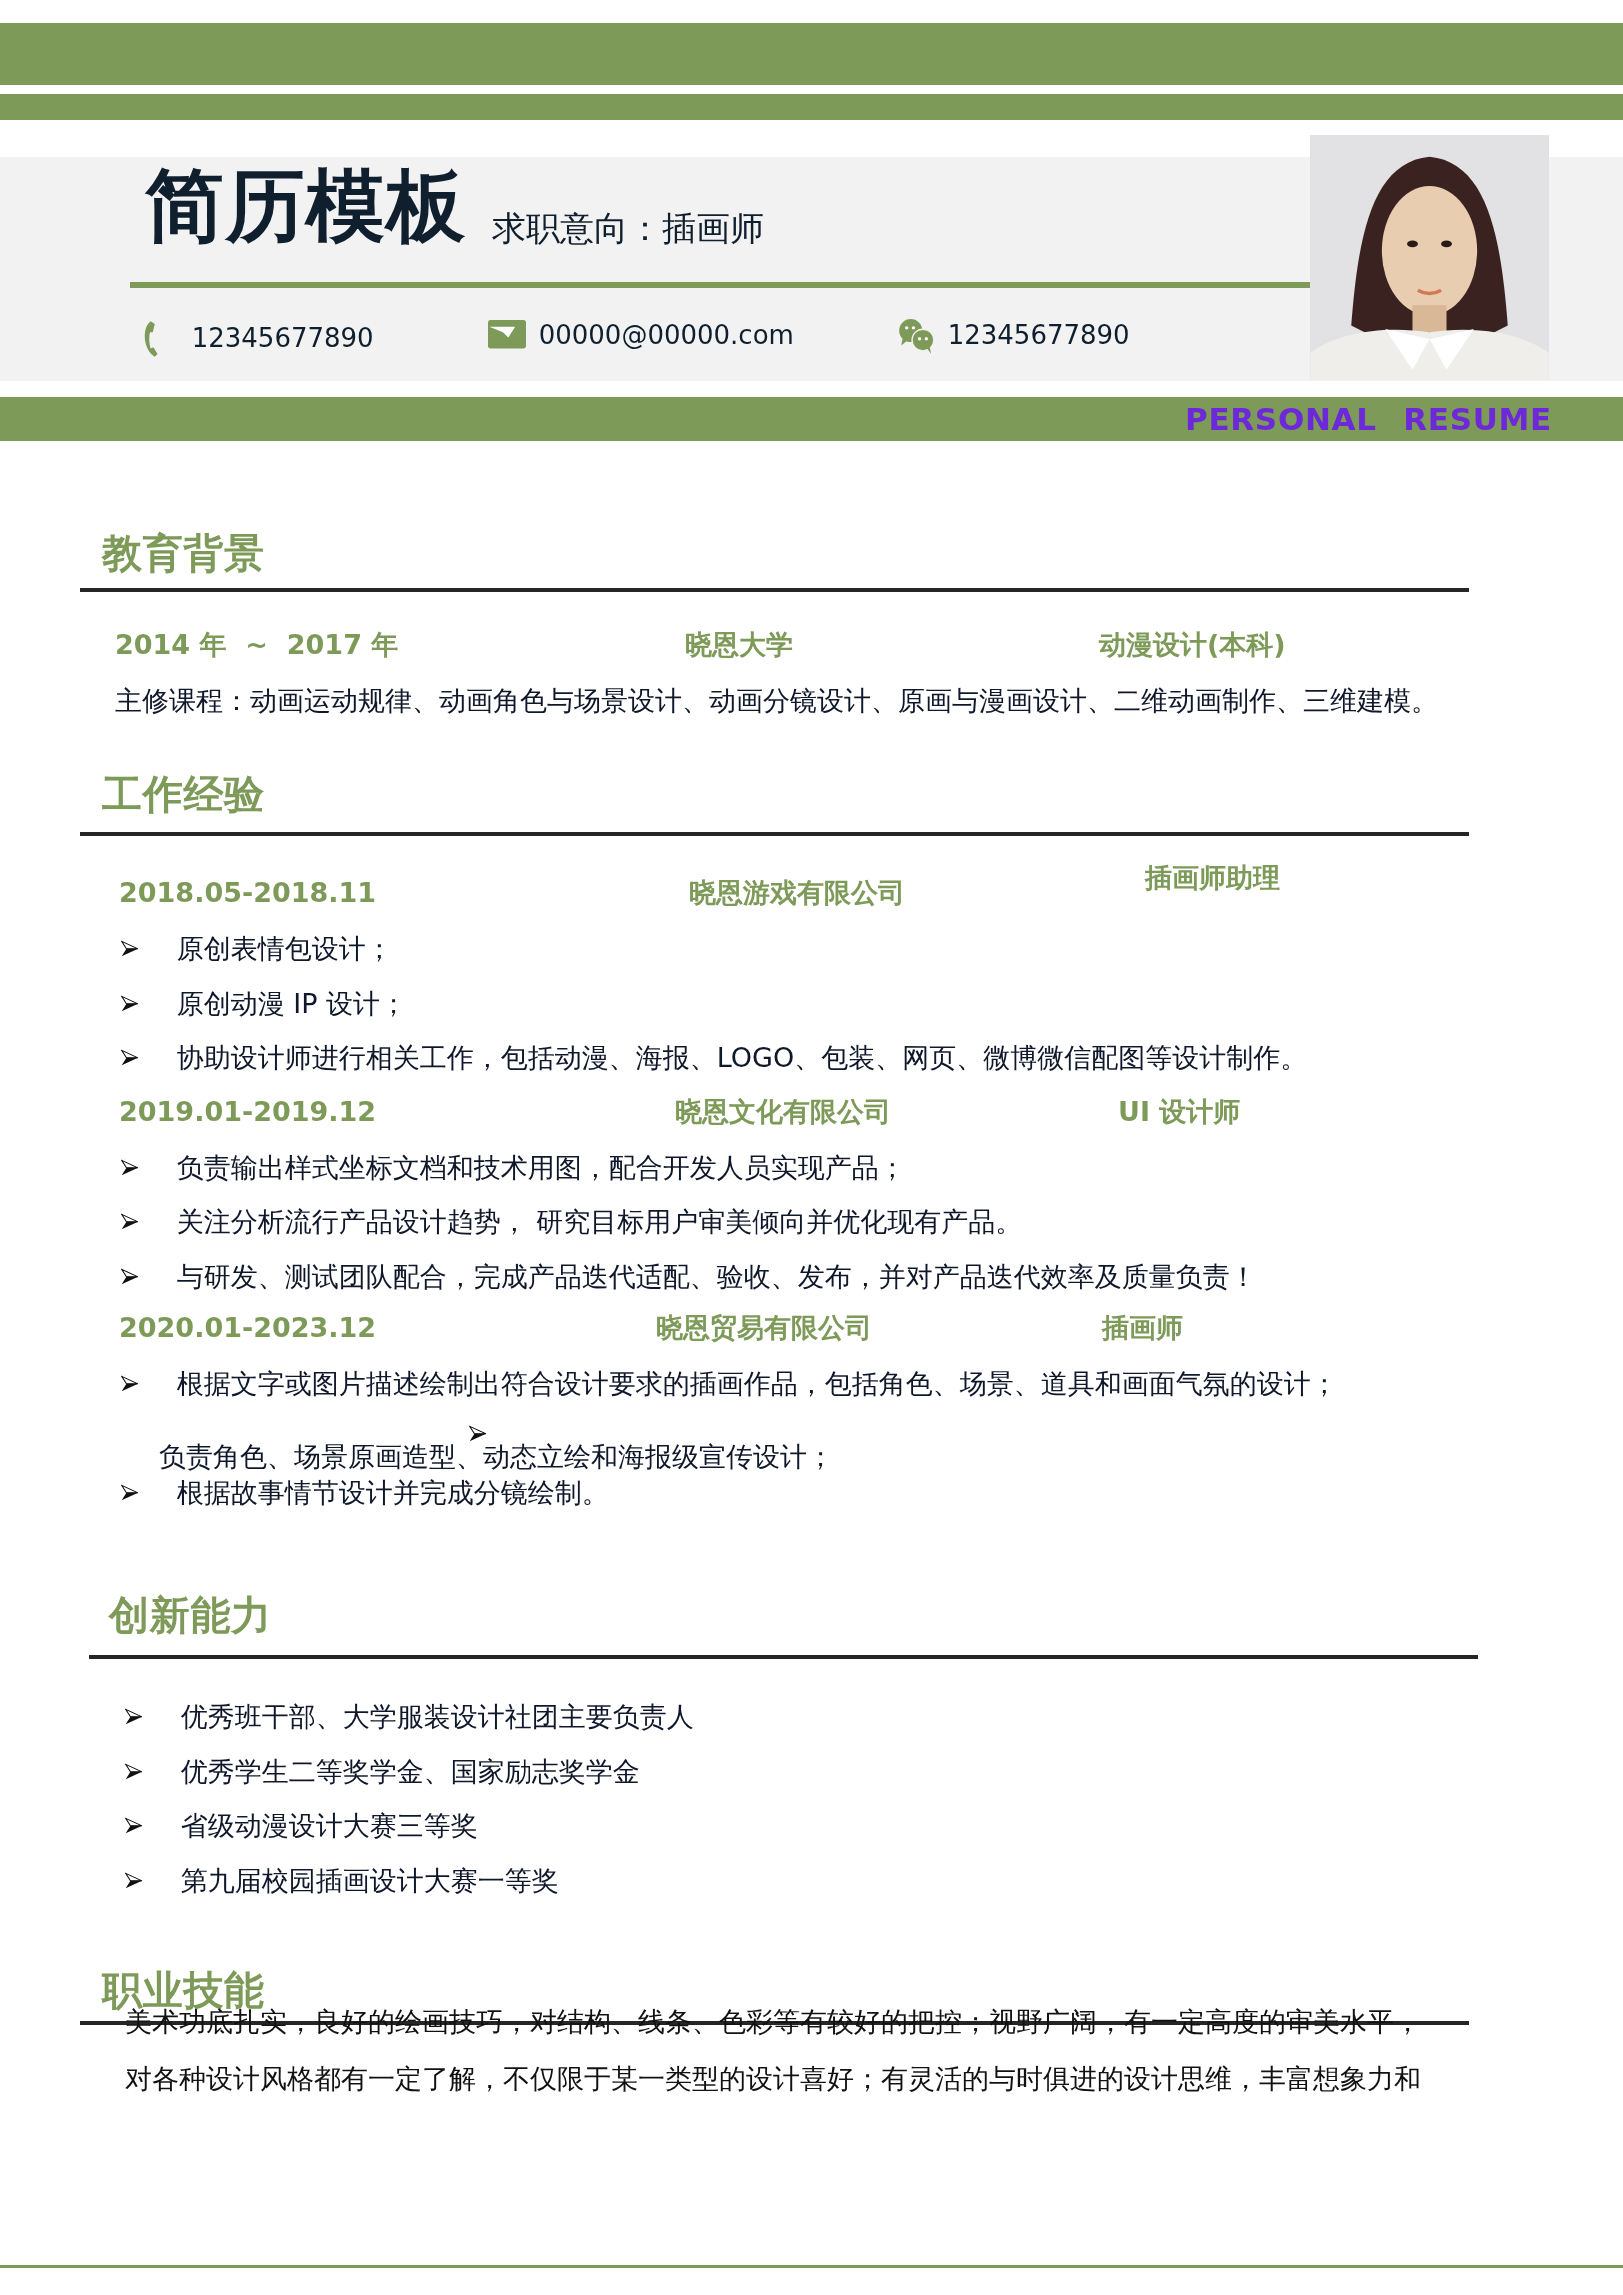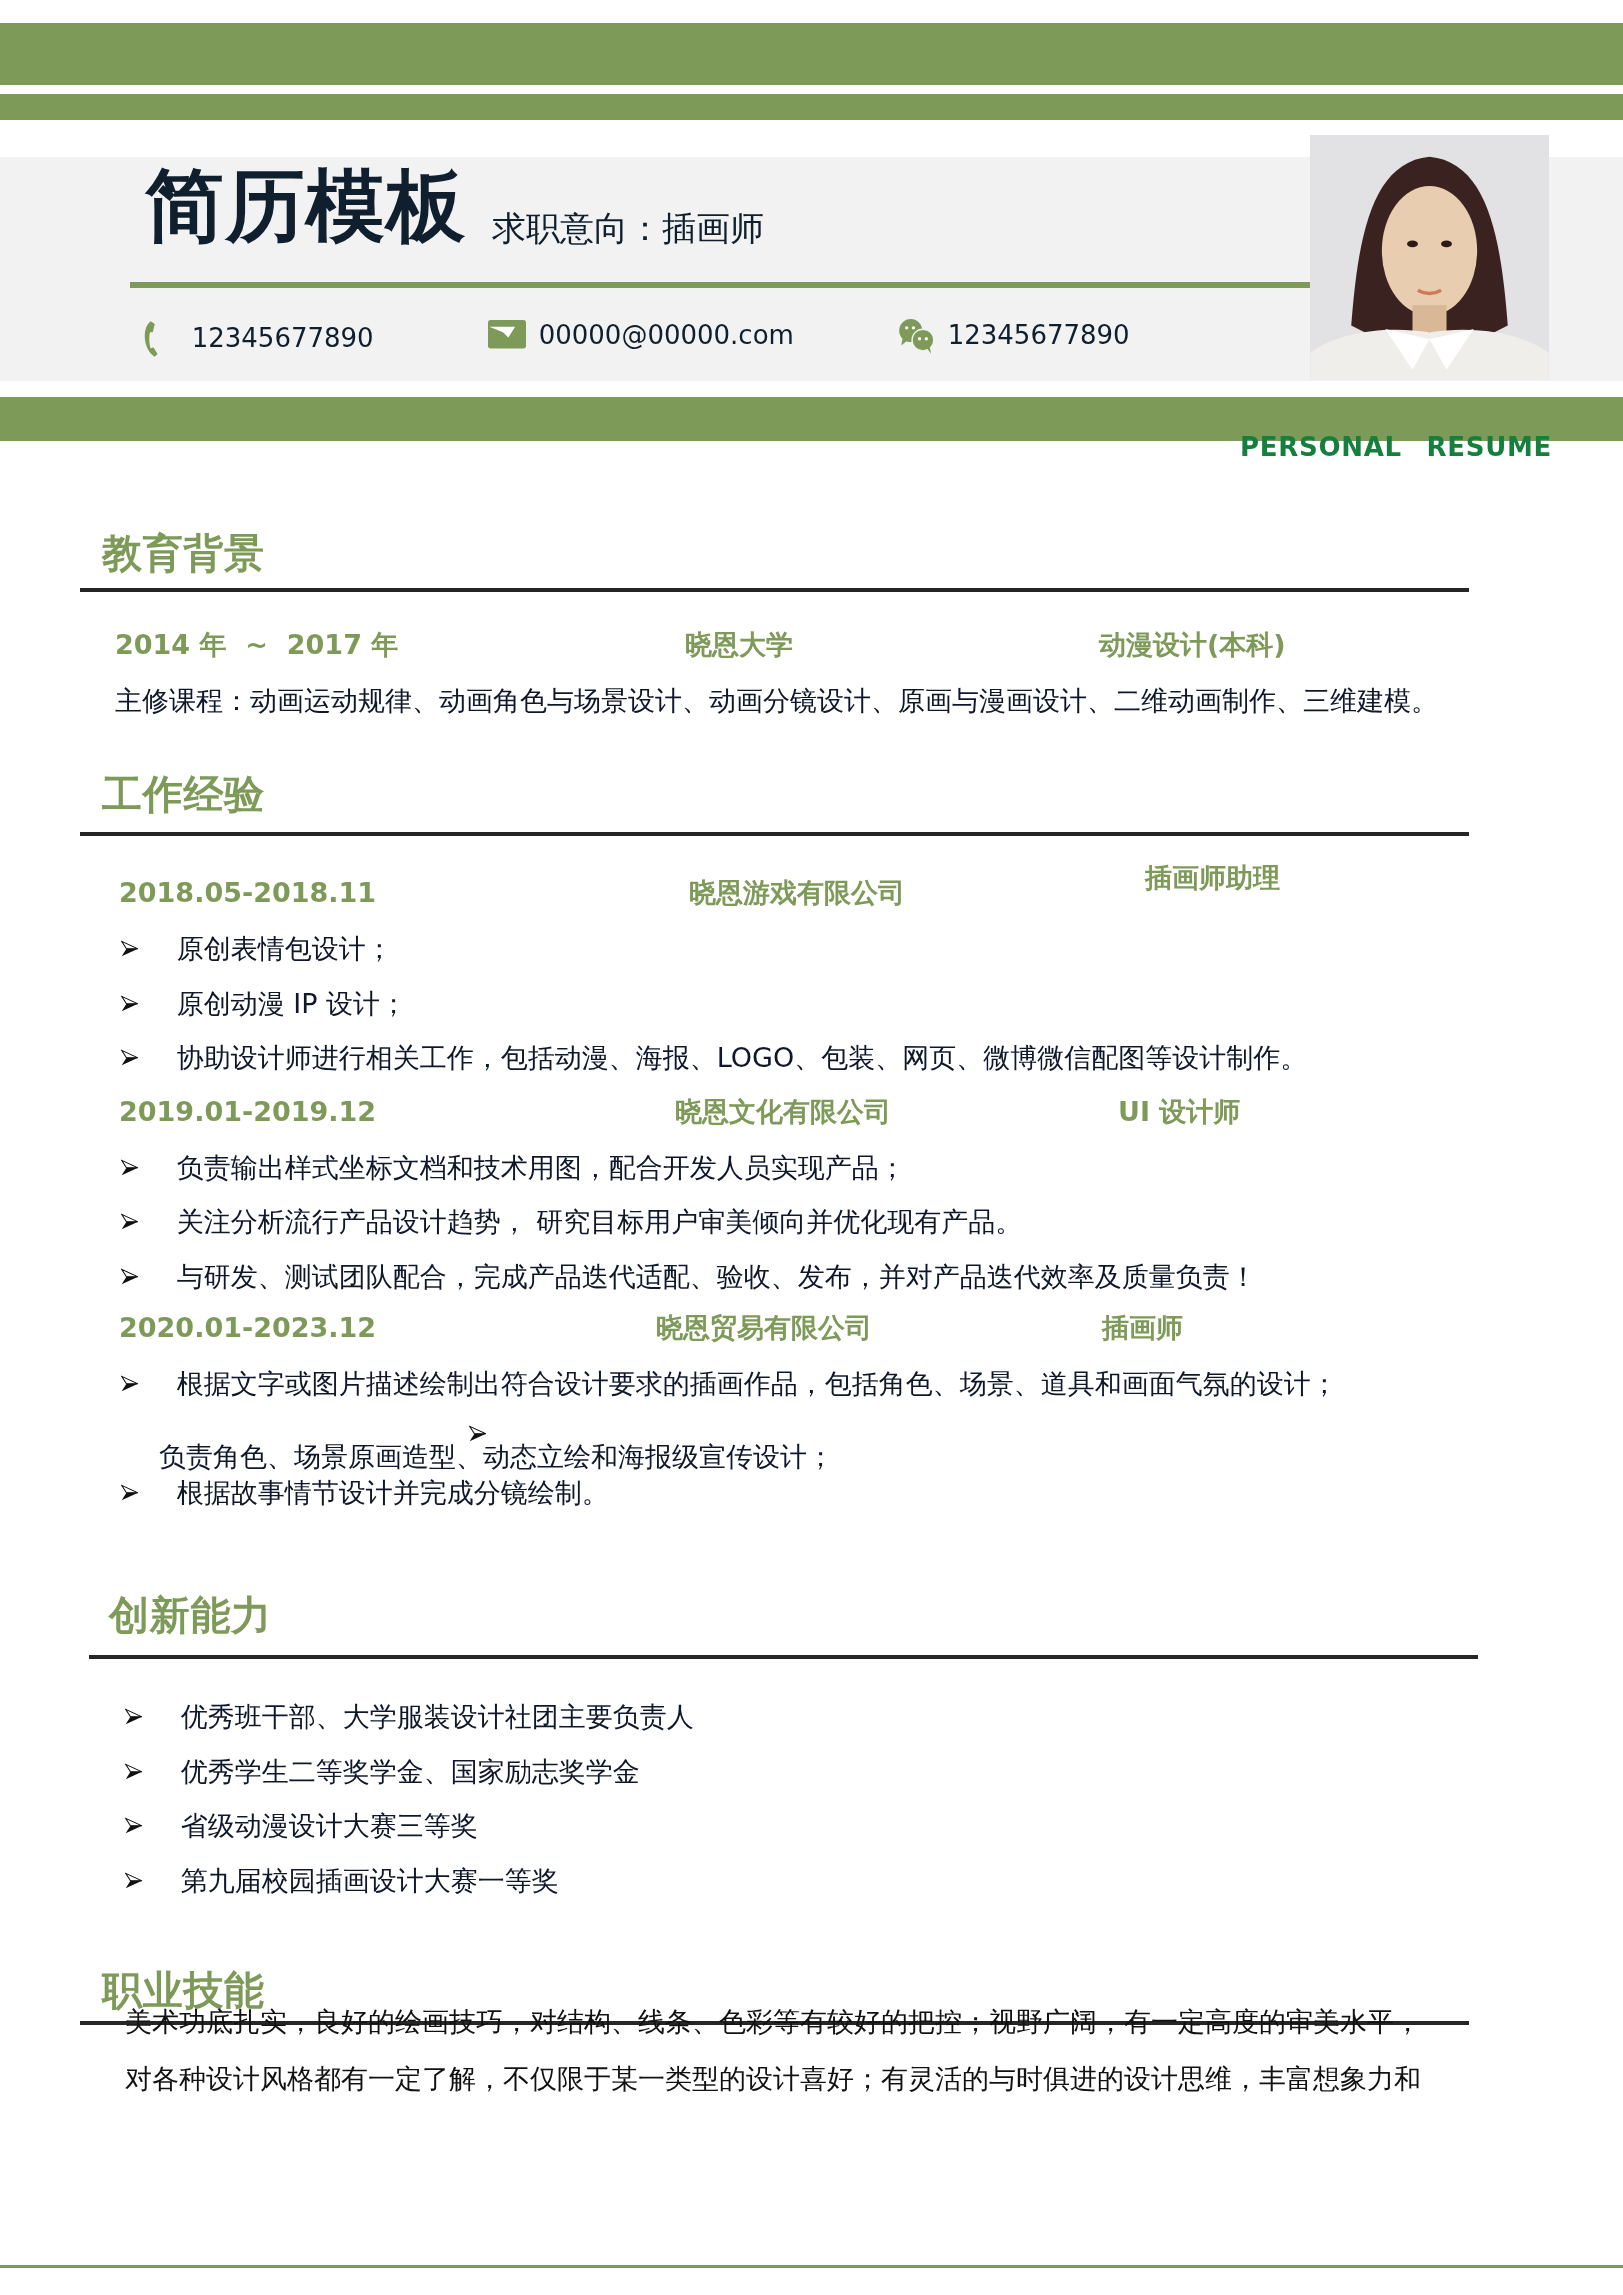--- a/index.html
+++ b/index.html
@@ -14,21 +14,21 @@
   .bar1 { left: 0; top: 23px; width: 1623px; height: 62px; }
   .bar2 { left: 0; top: 94px; width: 1623px; height: 26px; }
   .band { left: 0; top: 157px; width: 1623px; height: 224px; background: #f2f2f2; }
   .title { left: 145px; top: 167px; font-size: 79px; font-weight: bold; color: #0f1f2e; letter-spacing: 1.4px; line-height: 1; }
   .subtitle { left: 492px; top: 211px; font-size: 34px; color: #0f1f2e; line-height: 1; }
   .title-rule { left: 130px; top: 282px; width: 1181px; height: 5.5px; background: #7e9a59; }
   .contact { top: 317px; height: 41px; display: flex; align-items: center; font-size: 26px; color: #0f1f2e; }
   .contact .ic { width: 33px; height: 35px; margin-right: 17.7px; display: inline-block; }
   .photo { left: 1310px; top: 135px; width: 239px; height: 245px; background: #e2e1e4; overflow: hidden; }
   .resume-bar { left: 0; top: 397px; width: 1623px; height: 44px; }
-  .resume-text { right: 71px; top: 400px; font-size: 26px; font-weight: bold; color: #15803d; letter-spacing: 0.7px; word-spacing: 15px; line-height: 38px; margin-top: 28px; }
+  .resume-text { right: 71px; top: 400px; font-size: 31px; font-weight: bold; color: #6d28d9; letter-spacing: 0.7px; word-spacing: 15px; line-height: 38px; }
   .sec-title { left: 102px; font-size: 40px; font-weight: bold; color: #7e9a59; line-height: 1; letter-spacing: 0.7px; }
   .sec-rule { left: 80px; width: 1389px; height: 4.1px; background: #262626; }
   .green-row { font-size: 27px; font-weight: bold; color: #7e9a59; line-height: 1; }
   .body-text { font-size: 27px; color: #0f172a; line-height: 1; white-space: nowrap; }
   .bullet { display: inline-block; width: 17.7px; height: 17.7px; }
   .bullet-row { display: flex; align-items: center; }
   .bullet-row .bt { margin-left: 38px; }
   .skills p { margin: 0; font-size: 27px; line-height: 57px; color: #111; white-space: nowrap; }
   .bottom-rule { left: 0; top: 2265px; width: 1623px; height: 2.7px; background: #7e9a59; }
 </style>

